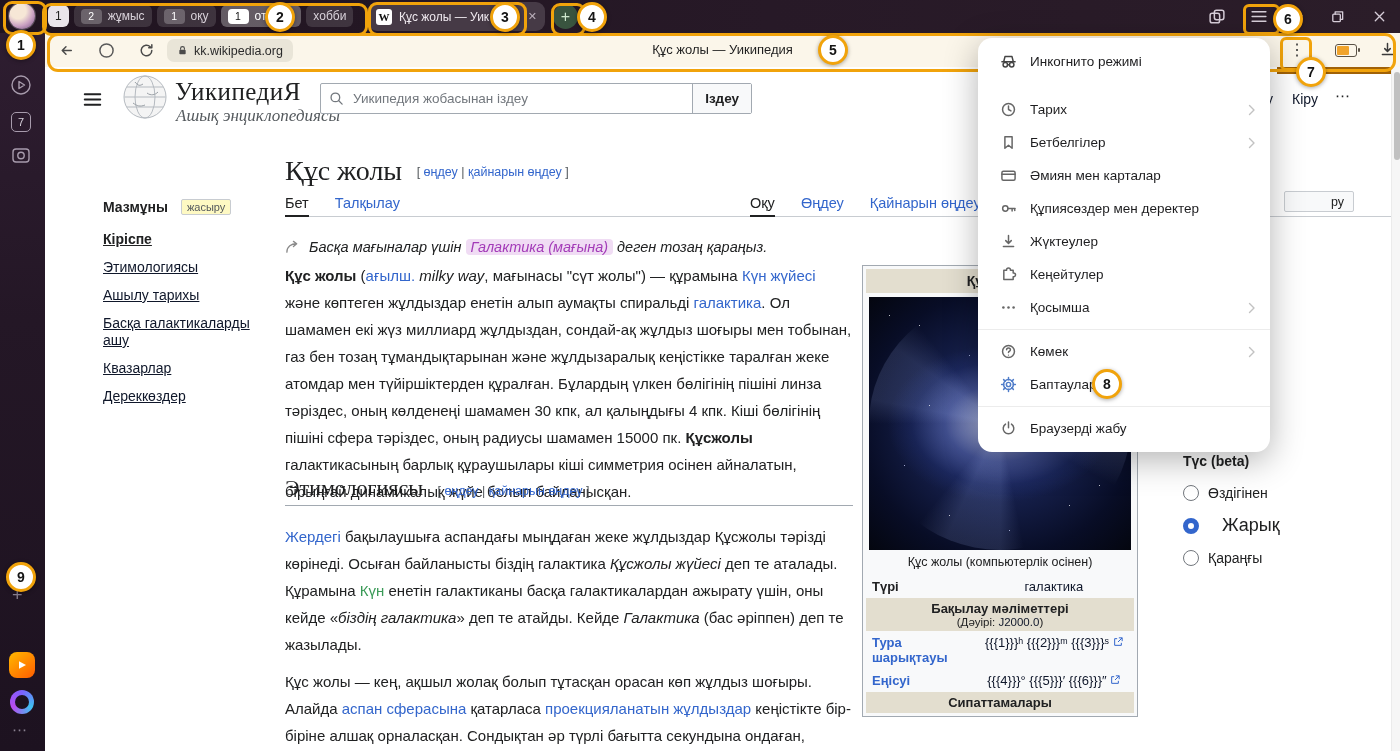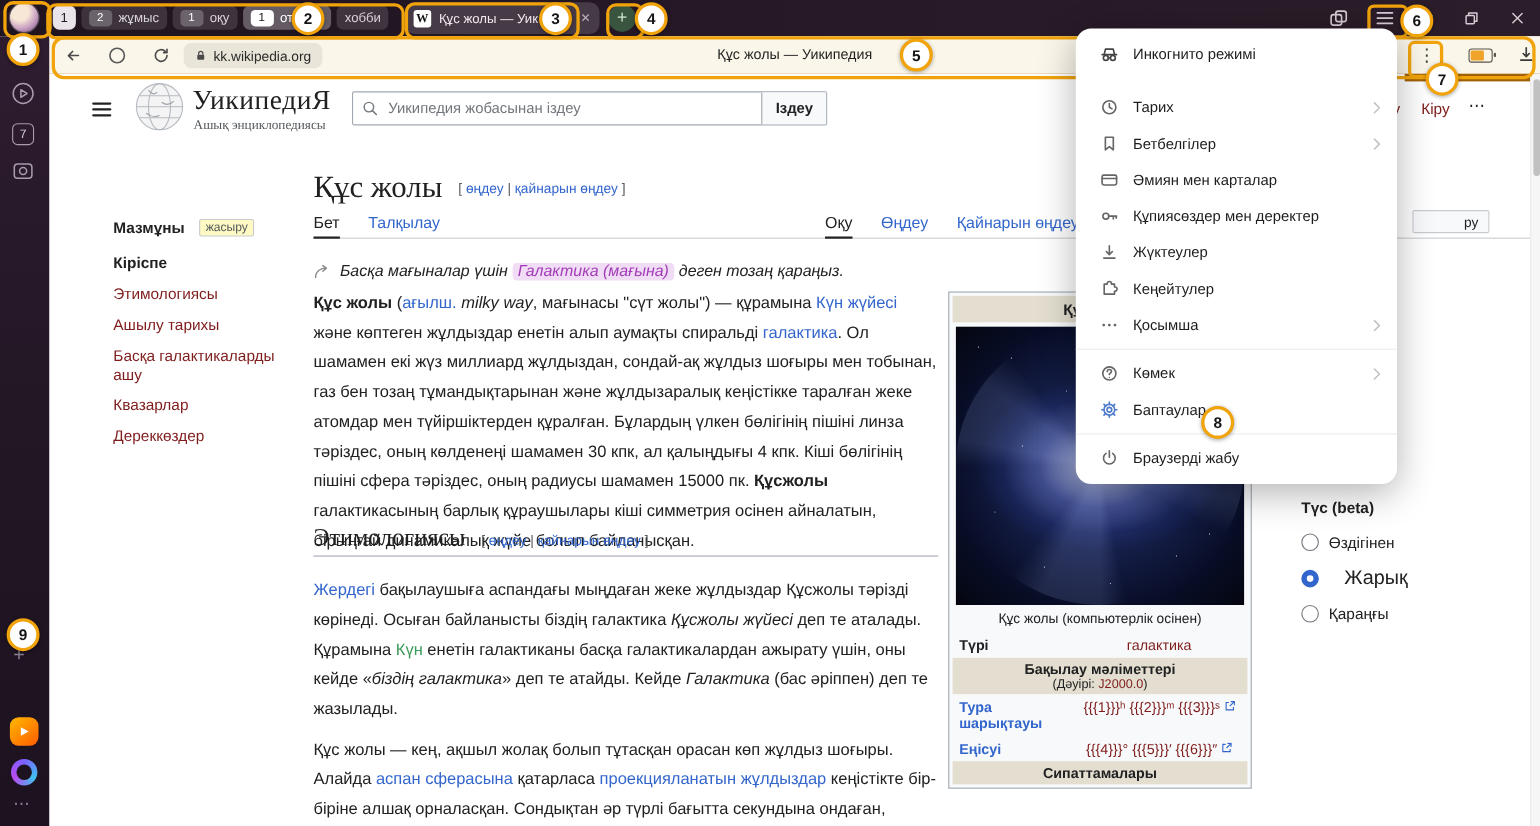--- a/index.html
+++ b/index.html
@@ -46,43 +46,43 @@
   .battery:after{content:"";position:absolute;right:-4px;top:2.5px;width:2.5px;height:4px;background:#5a5247;border-radius:1px;}
   .battery .fill{position:absolute;left:1px;top:1px;bottom:1px;width:60%;background:#f0a32b;border-radius:1px;}
 
   
   .orect{position:absolute;border:3px solid #f1a30b;border-radius:9px;z-index:20;pointer-events:none;}
   .callout{position:absolute;width:30px;height:30px;border-radius:50%;background:#fff;border:3px solid #f1a30b;
         box-sizing:border-box;z-index:40;display:flex;align-items:center;justify-content:center;
         font-size:14px;font-weight:bold;color:#141414;box-shadow:0 1px 4px rgba(0,0,0,.35);}
 
   
-  .menu{position:absolute;left:978px;top:26px;width:292px;background:#fff;border-radius:14px;z-index:30;
+  .menu{position:absolute;left:978px;top:38px;width:292px;background:#fff;border-radius:14px;z-index:30;
         box-shadow:0 8px 34px rgba(0,0,0,.30);padding:5px 0 7px 0;}
   .mi{display:flex;align-items:center;height:33px;padding:0 14px 0 22px;gap:13px;color:#666;}
   .mi.first{height:36px;}
   .mi .lbl{font-size:13.5px;color:#1d1d1f;}
   .mi .chev{margin-left:auto;color:#c2c2c2;}
   .mgap{height:14px;}
   .msep{height:1px;background:#ececec;margin:5px 0;}
 
   
   .serif{font-family:"Liberation Serif",serif;}
-  a.blue,.blue{color:#7f1d1d;text-decoration:none;}
+  a.blue,.blue{color:#0f172a;text-decoration:none;}
   .s-b{font-weight:bold;} .s-i{font-style:italic;} .s-g{color:#54595d;}
   .s-link{color:#3366cc;} .s-glink{color:#3a9a57;}
   .s-chip{background:#f0dcf4;color:#a33bb8;border-radius:4px;padding:0 5px;}
   .wsearch{position:absolute;left:275px;top:16px;width:432px;height:31px;border:1px solid #a2a9b1;border-radius:2px;
         display:flex;align-items:center;box-sizing:border-box;background:#fff;}
   .wsearch input{flex:1;border:none;outline:none;font-size:13.5px;color:#202122;background:transparent;
         font-family:"Liberation Sans",sans-serif;}
   .wsearch input::placeholder{color:#72777d;}
   .wsearch .btn{height:100%;border-left:1px solid #a2a9b1;display:flex;align-items:center;padding:0 12px;
         font-size:13.5px;font-weight:bold;color:#202122;background:#f8f9fa;}
-  .tocitem{font-size:14px;margin-bottom:11px;line-height:17px;}
+  .tocitem{font-size:14px;margin-bottom:11px;line-height:17px;text-decoration:underline;}
   .atabs{position:absolute;left:240px;top:128px;width:1106px;height:21px;border-bottom:1px solid #c8ccd1;font-size:14.5px;}
   .atab{display:inline-block;margin-right:22px;padding-bottom:4px;color:#3366cc;}
   .atab.active{color:#202122;border-bottom:2px solid #202122;}
   .editlinks{font-size:12.5px;margin-left:10px;}
   .para{position:absolute;left:240px;width:568px;font-size:15px;line-height:27px;color:#202122;}
   .h2row{position:absolute;left:240px;width:568px;border-bottom:1px solid #a2a9b1;padding-bottom:4px;}
   .hatnote{position:absolute;left:240px;top:172px;width:568px;font-style:italic;font-size:14.5px;
         display:flex;gap:9px;align-items:center;color:#202122;}
 
   
@@ -246,21 +246,21 @@
         </svg>
       </div>
     <div class="abs" style="left:76px;top:6px;">
       <svg width="48" height="48" viewBox="0 0 48 48">
           <circle cx="24" cy="24" r="21" fill="#f4f4f4" stroke="#b5bac0"></circle>
         <ellipse cx="24" cy="24" rx="10" ry="21" fill="none" stroke="#b5bac0"></ellipse>
         <path d="M3.5 24h41M6 14h36M6 34h36" stroke="#b5bac0" fill="none"></path>
         <path d="M14 9c3 4 5 4 8 2M26 20c4 3 8 2 11-1M12 30c4 3 7 4 12 2" stroke="#9aa0a6" fill="none"></path>
         </svg></div>
     <div class="abs serif" style="left:130px;top:11px;font-size:25px;letter-spacing:.5px;color:#202122;">УикипедиЯ</div>
-    <div class="abs serif" style="left:131px;top:39px;font-size:12px;color:#54595d;">Ашық энциклопедиясы</div>
+    <div class="abs serif" style="left:131px;top:39px;font-size:17px;font-style:italic;color:#54595d;">Ашық энциклопедиясы</div>
 
     <div class="wsearch">
       <span style="padding:0 7px 0 8px;color:#72777d;">
         <svg class="line" width="15" height="15" viewBox="0 0 16 16">
             <circle cx="6.8" cy="6.8" r="4.6"></circle>
             <path d="M10.2 10.2 14 14"></path>
           </svg>
         </span>
       <input type="text" placeholder="Уикипедия жобасынан іздеу" style="">
       <span class="btn">Іздеу</span>

